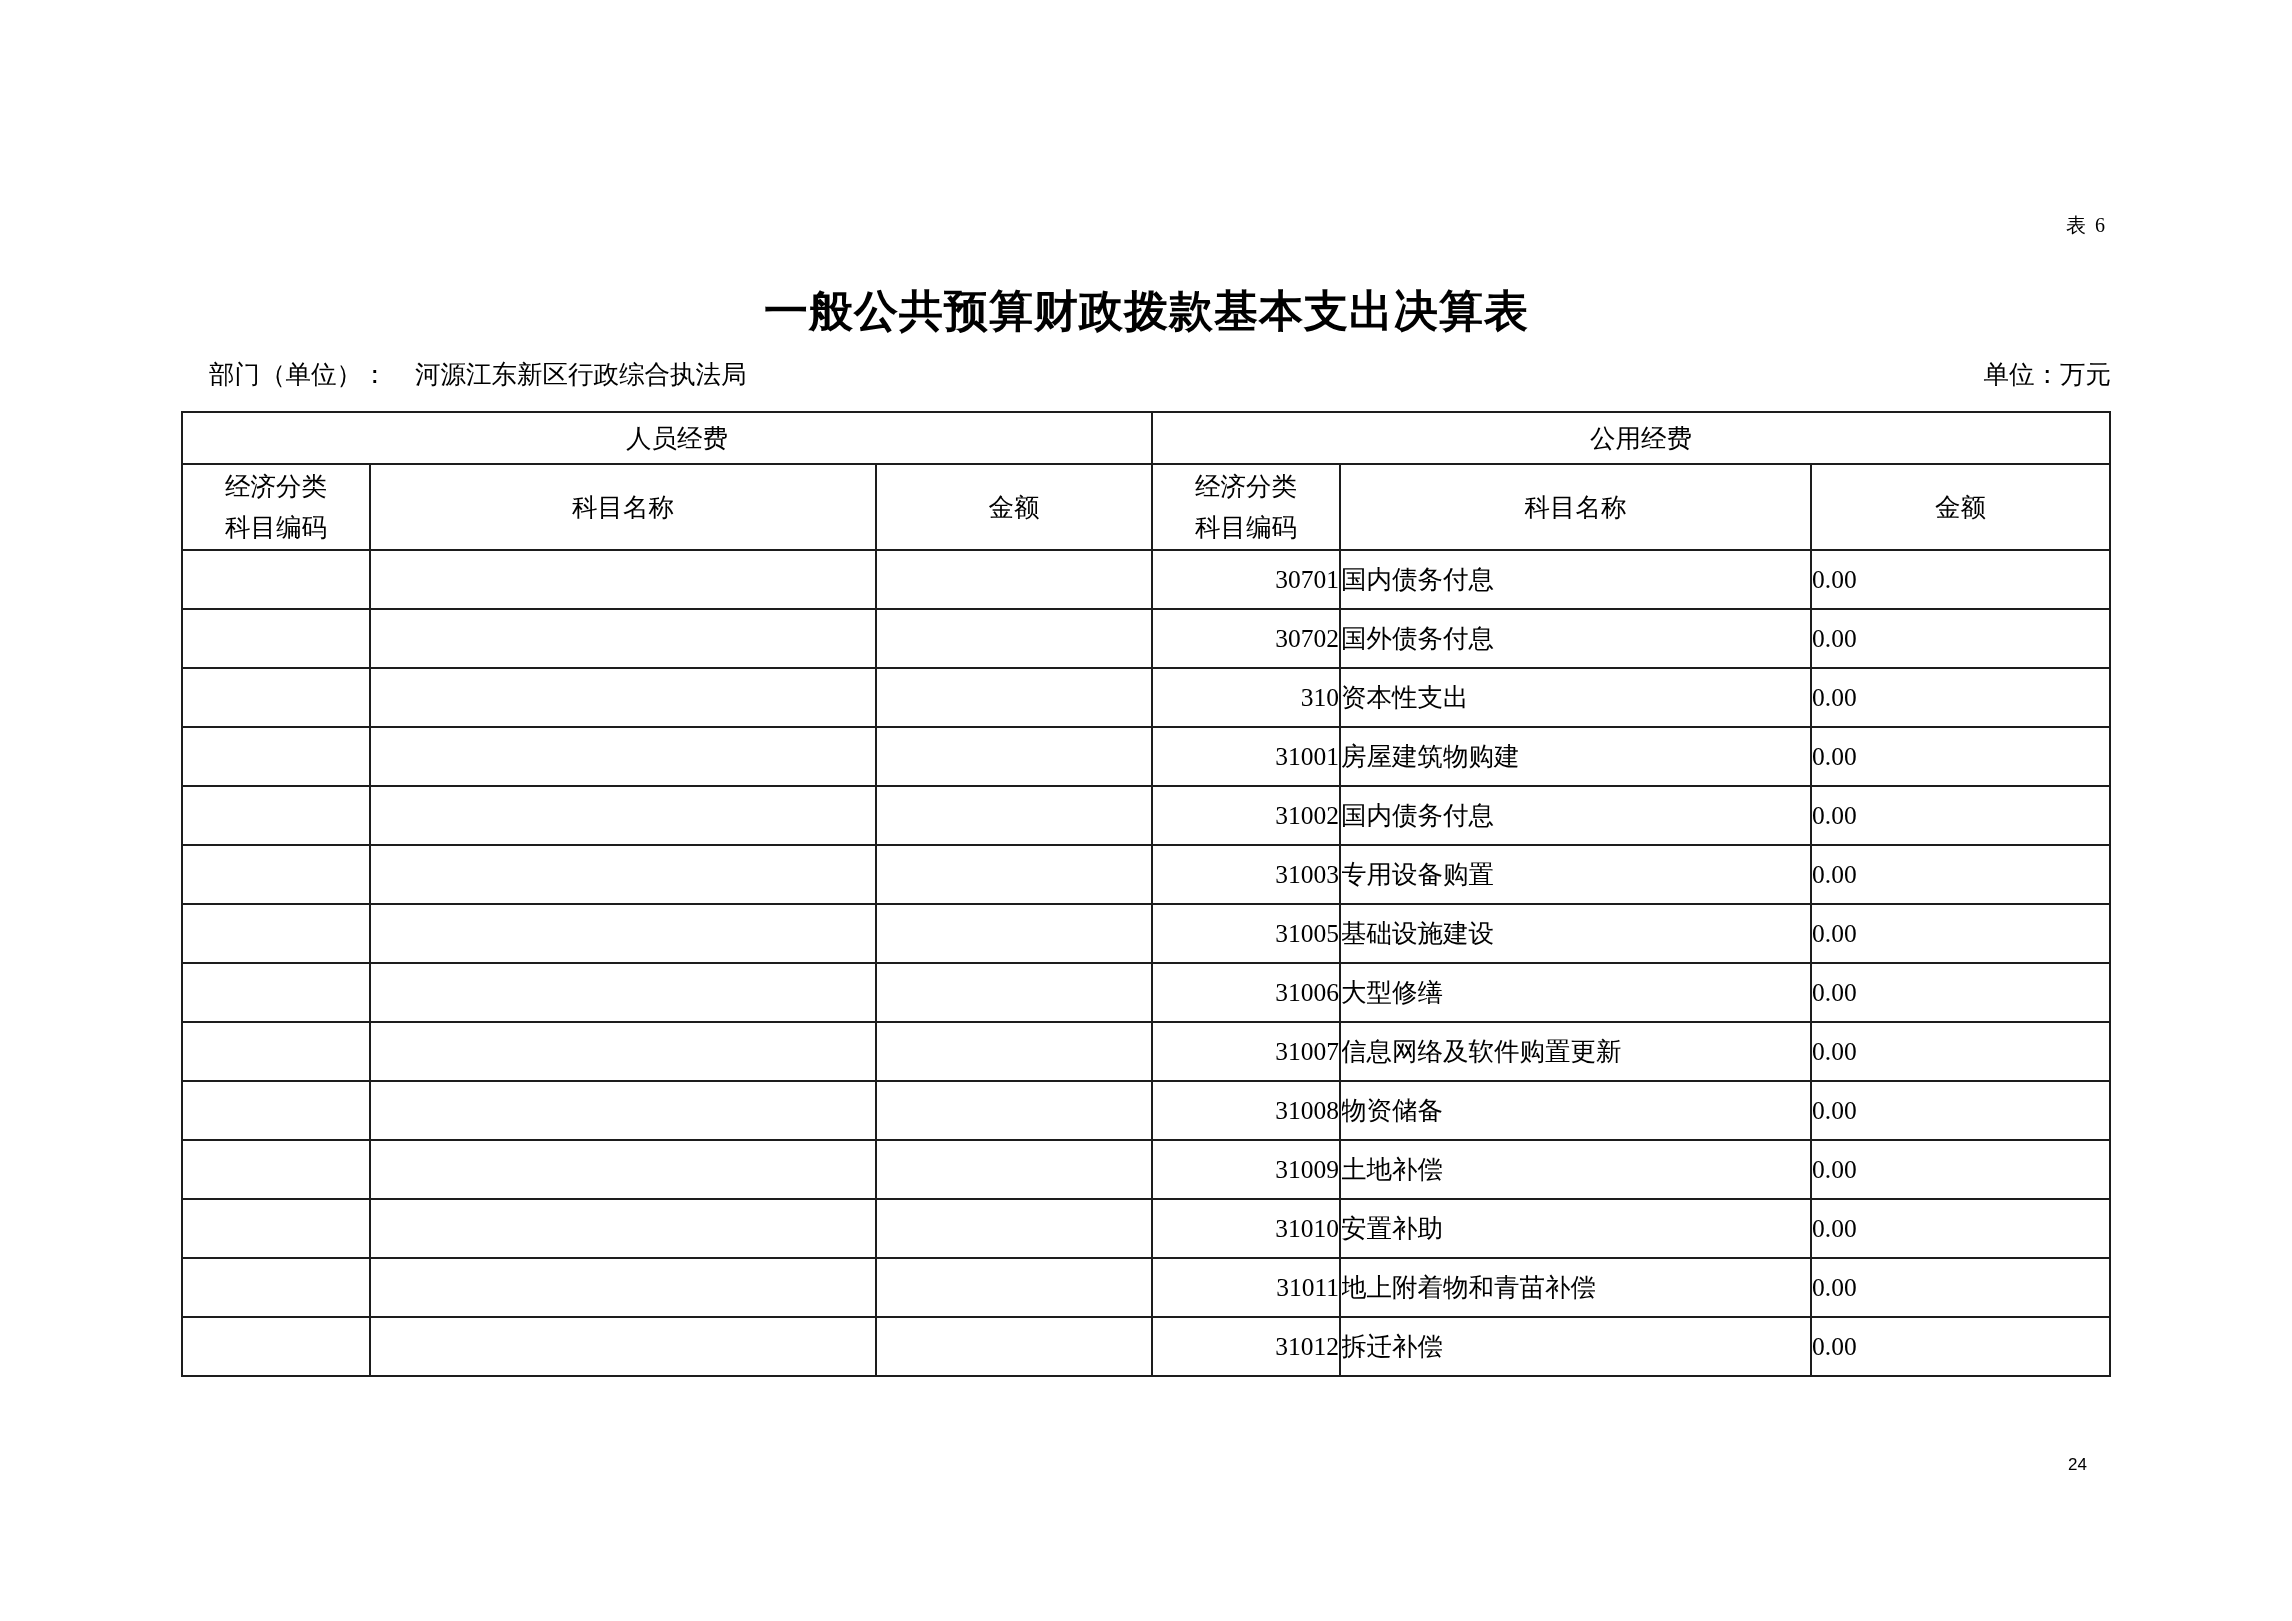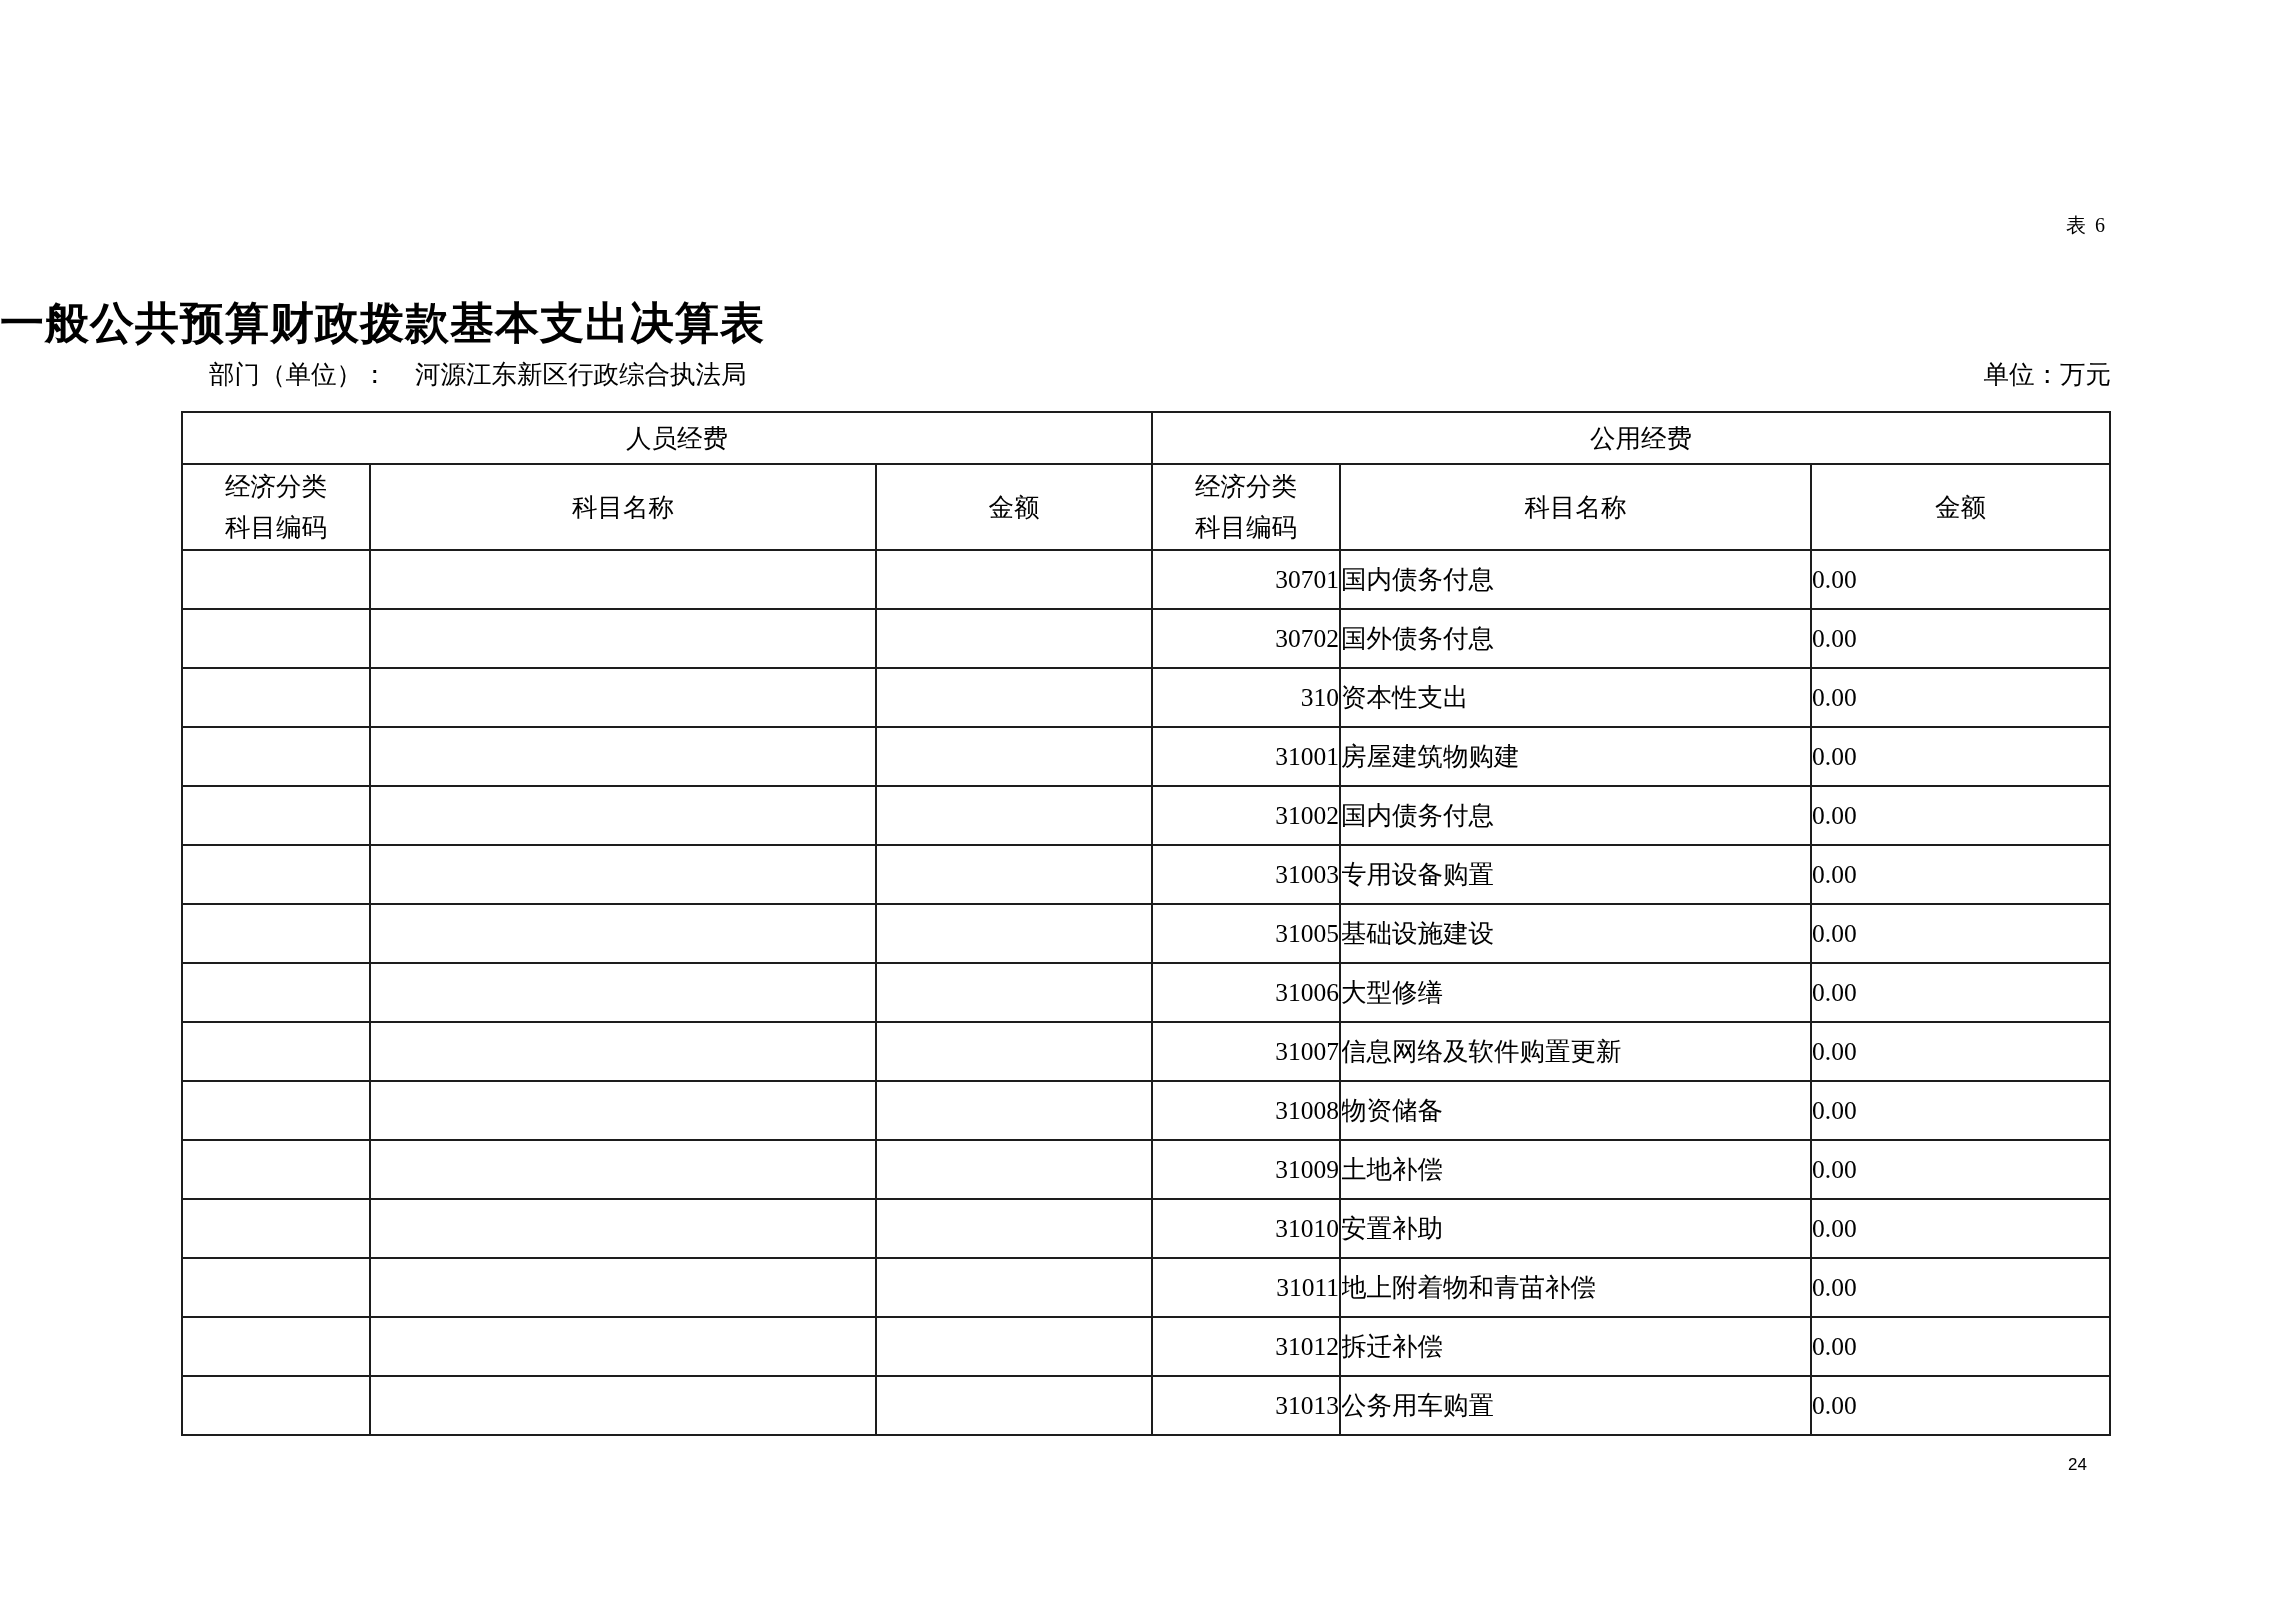--- a/index.html
+++ b/index.html
@@ -17,23 +17,24 @@
   }
   .table-label {
     position: absolute;
     top: 212px;
     right: 186px;
     font-size: 20px;
     letter-spacing: 2px;
   }
   .doc-title {
     position: absolute;
-    top: 294px;
+    top: 282px;
     left: 0;
     width: 100%;
+    text-align: center;
     font-size: 44px;
     font-weight: bold;
     letter-spacing: 1px;
   }
   .meta-row {
     position: absolute;
     top: 357px;
     left: 181px;
     right: 182px;
     font-size: 25.5px;
@@ -243,25 +244,17 @@
         <td class="amount">0.00</td>
       </tr>
       <tr>
         <td class="code"></td>
         <td class="name"></td>
         <td class="amount"></td>
         <td class="code">31012</td>
         <td class="name">拆迁补偿</td>
         <td class="amount">0.00</td>
       </tr>
-      <tr>
-        <td class="code"></td>
-        <td class="name"></td>
-        <td class="amount"></td>
-        <td class="code">31013</td>
-        <td class="name">公务用车购置</td>
-        <td class="amount">0.00</td>
-      </tr>
     </tbody>
 </table>
 
 <div class="page-number">24</div>
 
 
 </body></html>

